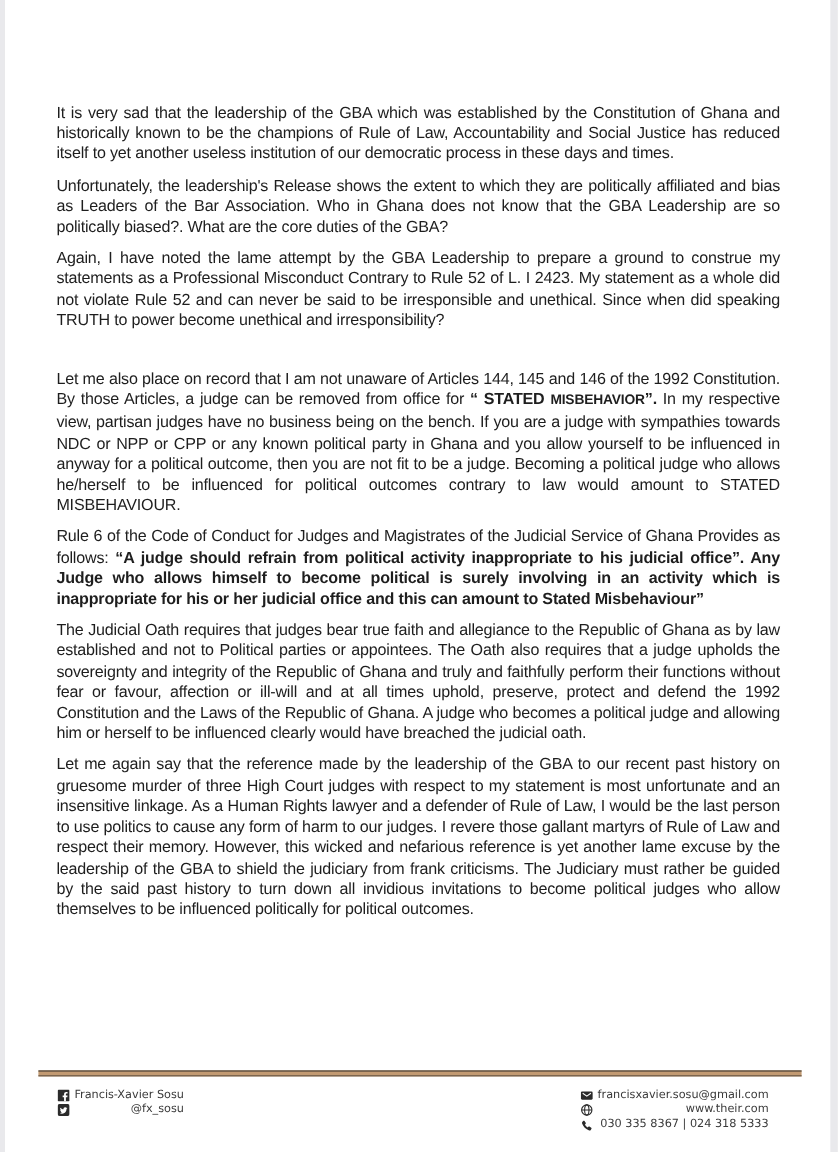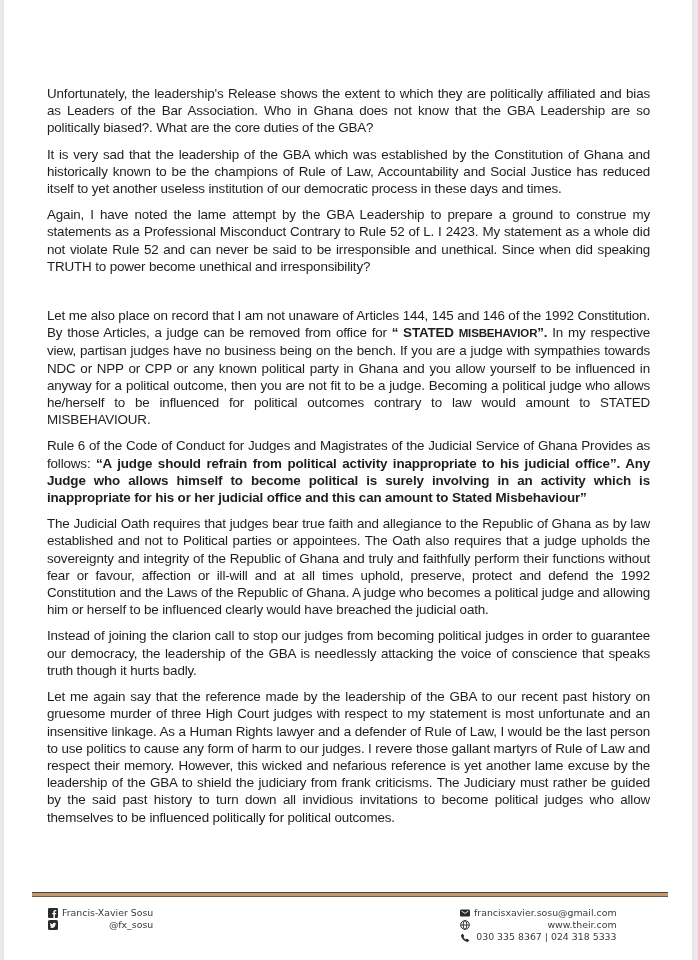--- a/index.html
+++ b/index.html
@@ -59,21 +59,21 @@
     }
     .footer {
       position: absolute;
       top: 907px;
       font-family: "DejaVu Sans", sans-serif;
       font-size: 9.4px;
       line-height: 12.2px;
       color: #3a3a3a;
     }
     .footer-left { left: 44px; }
-    .footer-right { left: 456px; }
+    .footer-right { left: 480px; }
     .footer-row {
       display: flex;
       align-items: center;
       white-space: nowrap;
       justify-content: space-between;
     }
     .ficon {
       display: inline-flex;
       align-items: center;
       justify-content: center;
@@ -84,39 +84,36 @@
     }
     .ficon svg { width: 10px; height: 10px; display: block; }
   </style>
 </head>
 <body>
 
 <div class="page">
 
   <div class="body-text">
     <p>
-      <span>Unfortunately, the leadership's Release shows the extent to which they are politically affiliated and bias as Leaders of the Bar Association. Who in Ghana does not know that the GBA Leadership are so politically biased?. What are the core duties of the GBA?</span>
+      <span>It is very sad that the leadership of the GBA which was established by the Constitution of Ghana and historically known to be the champions of Rule of Law, Accountability and Social Justice has reduced itself to yet another useless institution of our democratic process in these days and times.</span>
     </p>
     <p>
-      <span>It is very sad that the leadership of the GBA which was established by the Constitution of Ghana and historically known to be the champions of Rule of Law, Accountability and Social Justice has reduced itself to yet another useless institution of our democratic process in these days and times.</span>
+      <span>Unfortunately, the leadership's Release shows the extent to which they are politically affiliated and bias as Leaders of the Bar Association. Who in Ghana does not know that the GBA Leadership are so politically biased?. What are the core duties of the GBA?</span>
     </p>
     <p>
       <span>Again, I have noted the lame attempt by the GBA Leadership to prepare a ground to construe my statements as a Professional Misconduct Contrary to Rule 52 of L. I 2423. My statement as a whole did not violate Rule 52 and can never be said to be irresponsible and unethical. Since when did speaking TRUTH to power become unethical and irresponsibility?</span>
     </p>
     <p class="gap-before">
       <span>Let me also place on record that I am not unaware of Articles 144, 145 and 146 of the 1992 Constitution. By those Articles, a judge can be removed from office for </span><span class="bold">“ STATED </span><span class="bold small-caps">MISBEHAVIOR</span><span class="bold">”.</span><span> In my respective view, partisan judges have no business being on the bench. If you are a judge with sympathies towards NDC or NPP or CPP or any known political party in Ghana and you allow yourself to be influenced in anyway for a political outcome, then you are not fit to be a judge. Becoming a political judge who allows he/herself to be influenced for political outcomes contrary to law would amount to STATED MISBEHAVIOUR.</span>
     </p>
     <p>
       <span>Rule 6 of the Code of Conduct for Judges and Magistrates of the Judicial Service of Ghana Provides as follows: </span><span class="bold">“A judge should refrain from political activity inappropriate to his judicial office”. Any Judge who allows himself to become political is surely involving in an activity which is inappropriate for his or her judicial office and this can amount to Stated Misbehaviour”</span>
     </p>
     <p>
       <span>The Judicial Oath requires that judges bear true faith and allegiance to the Republic of Ghana as by law established and not to Political parties or appointees. The Oath also requires that a judge upholds the sovereignty and integrity of the Republic of Ghana and truly and faithfully perform their functions without fear or favour, affection or ill-will and at all times uphold, preserve, protect and defend the 1992 Constitution and the Laws of the Republic of Ghana. A judge who becomes a political judge and allowing him or herself to be influenced clearly would have breached the judicial oath.</span>
-    </p>
-    <p>
-      <span>Instead of joining the clarion call to stop our judges from becoming political judges in order to guarantee our democracy, the leadership of the GBA is needlessly attacking the voice of conscience that speaks truth though it hurts badly.</span>
     </p>
     <p>
       <span>Let me again say that the reference made by the leadership of the GBA to our recent past history on gruesome murder of three High Court judges with respect to my statement is most unfortunate and an insensitive linkage. As a Human Rights lawyer and a defender of Rule of Law, I would be the last person to use politics to cause any form of harm to our judges. I revere those gallant martyrs of Rule of Law and respect their memory. However, this wicked and nefarious reference is yet another lame excuse by the leadership of the GBA to shield the judiciary from frank criticisms. The Judiciary must rather be guided by the said past history to turn down all invidious invitations to become political judges who allow themselves to be influenced politically for political outcomes.</span>
     </p>
   </div>
 
   <div class="divider"></div>
 
   <div class="footer footer-left">
     <div class="footer-row">

